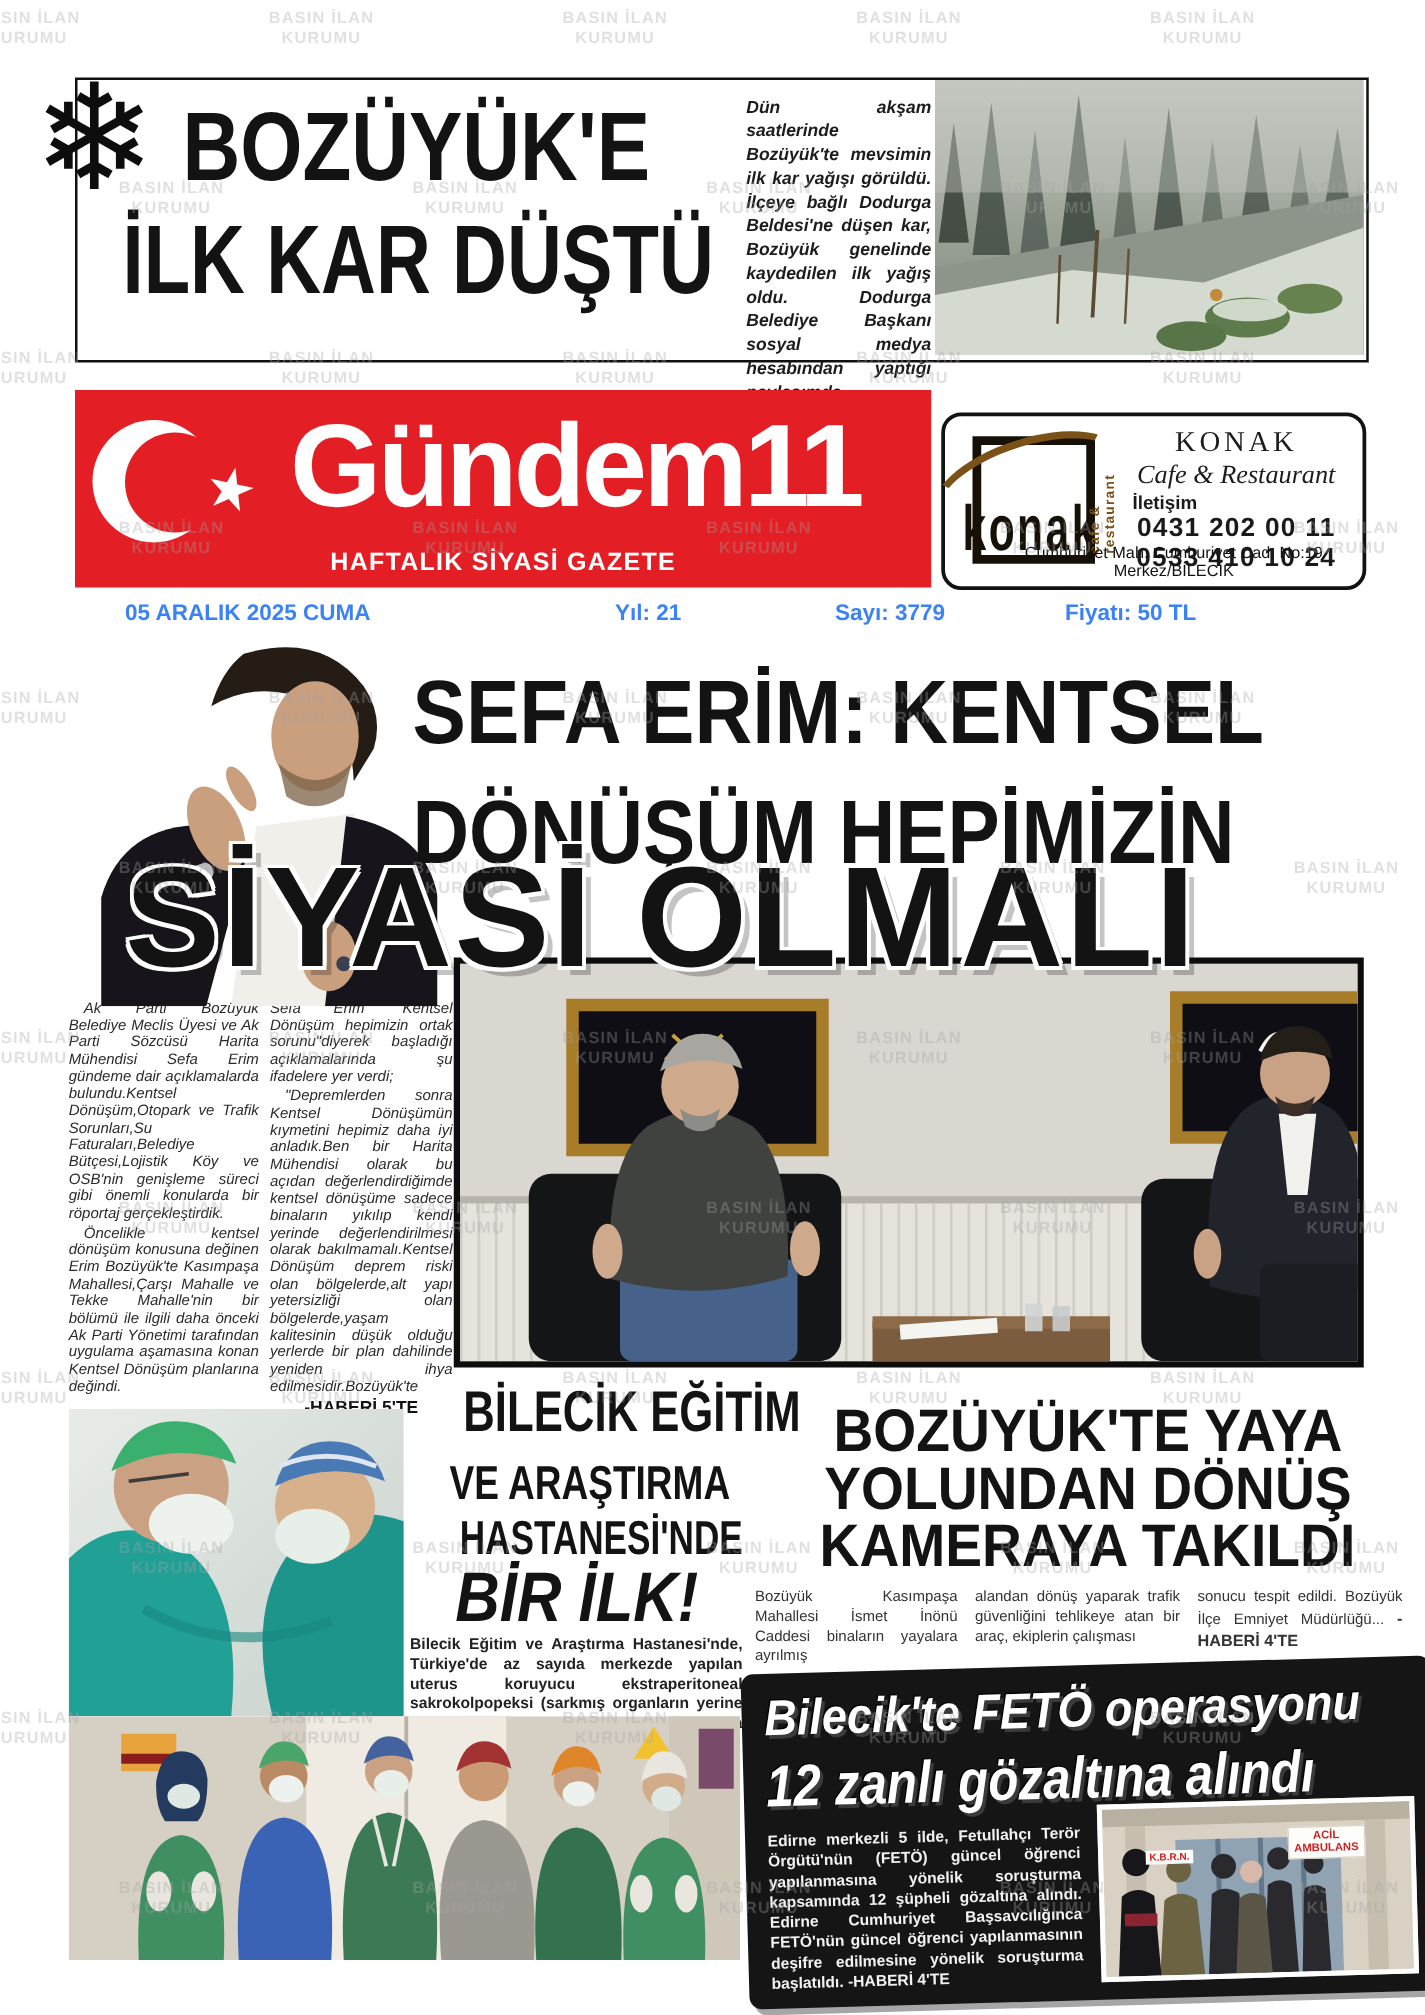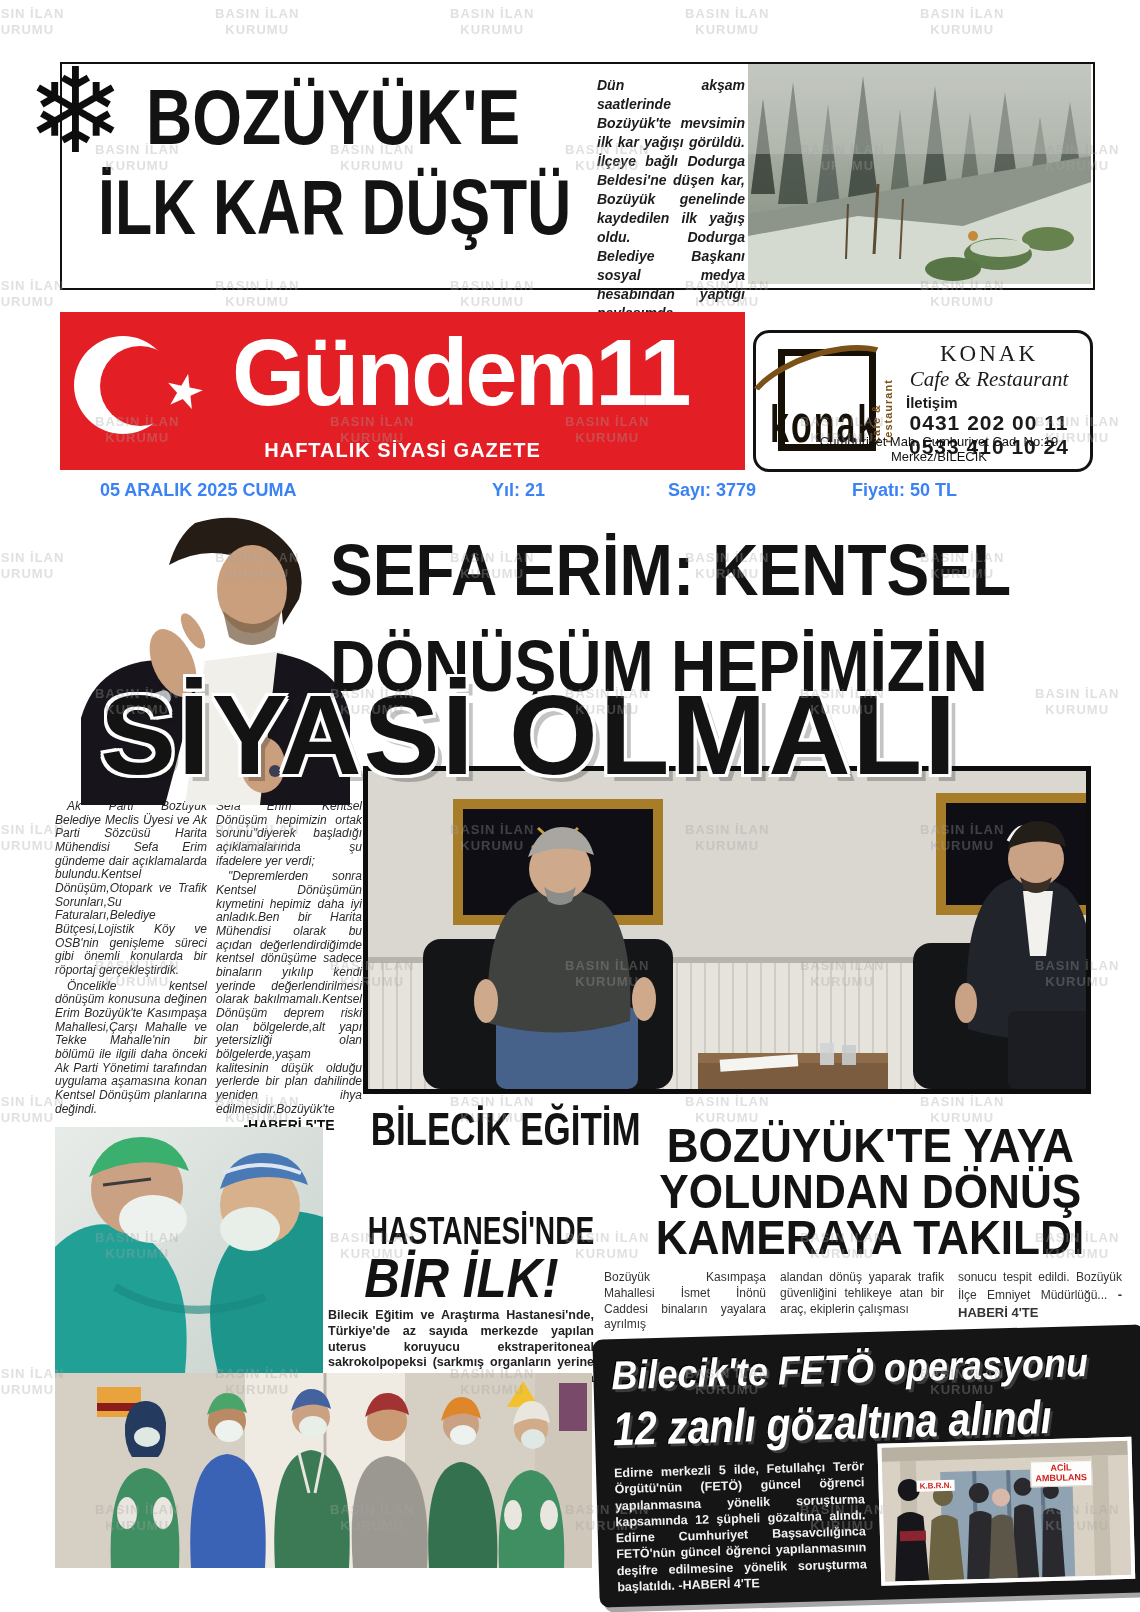--- a/index.html
+++ b/index.html
@@ -234,20 +234,23 @@
       <path d="M165,62 q10,-36 44,-36 q34,0 44,32 q-44,-18 -88,4z" fill="#4a7ab5"></path>
       <path d="M168,46 q38,-16 78,0" stroke="#dfe6f2" stroke-width="4" fill="none"></path>
       <ellipse cx="195" cy="102" rx="30" ry="22" fill="#e8efe9"></ellipse>
       <path d="M60,160 q70,40 150,10" stroke="#17877e" stroke-width="8" fill="none" opacity="0.6"></path>
     </svg>
   </div>
 
   <div class="abs hl" style="left:328px;top:1106px;width:266px;text-align:right;font-size:46px;">
     <span class="sxc" style="transform:scaleX(0.76);">BİLECİK EĞİTİM</span>
   </div>
+  <div class="abs hl" style="left:328px;top:1168px;width:266px;text-align:center;font-size:38px;">
+    <span class="sxc" style="transform:scaleX(0.78);">VE ARAŞTIRMA</span>
+  </div>
   <div class="abs hl" style="left:328px;top:1212px;width:266px;text-align:center;font-size:38px;">
     <span class="sxc" style="transform:scaleX(0.74);">HASTANESİ'NDE</span>
   </div>
   <div class="abs hl" style="left:328px;top:1250px;width:266px;text-align:center;font-size:56px;font-style:italic;">
     <span class="sxc" style="transform:scaleX(0.88);">BİR İLK!</span>
   </div>
 
   <div class="abs smallbody just" style="left:328px;top:1308px;width:266px;">
     <span>Bilecik Eğitim ve Araştırma Hastanesi'nde, Türkiye'de az sayıda merkezde yapılan uterus koruyucu ekstraperitoneal sakrokolpopeksi (sarkmış organların yerine sabitlenmesi) ameliyatı başarıyla gerçekleştirildi.  </span><span class="ref" style="font-size:13.5px;">-HABERİ 2'DE</span>
   </div>

